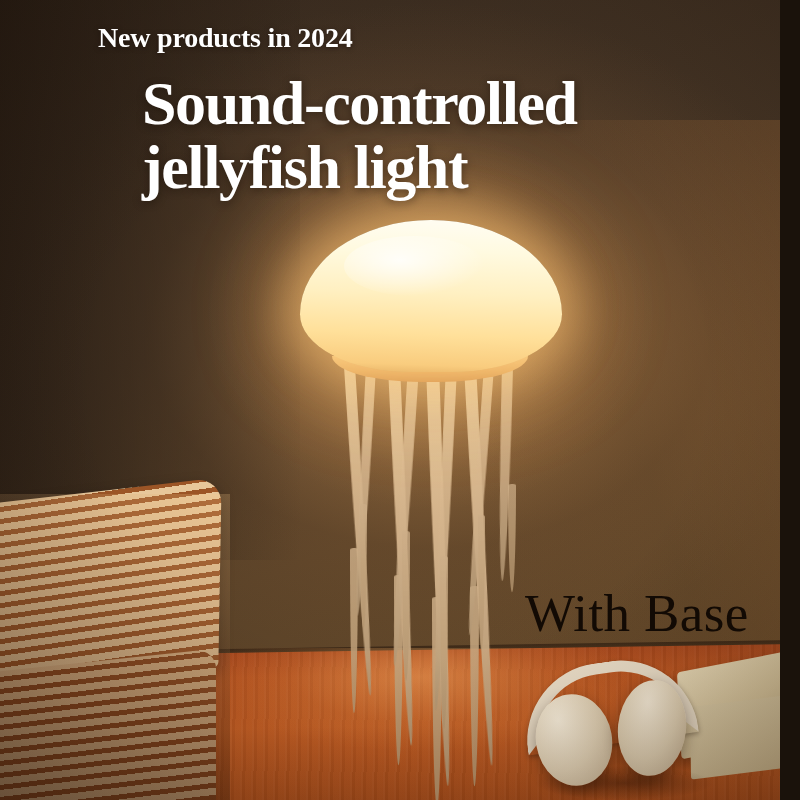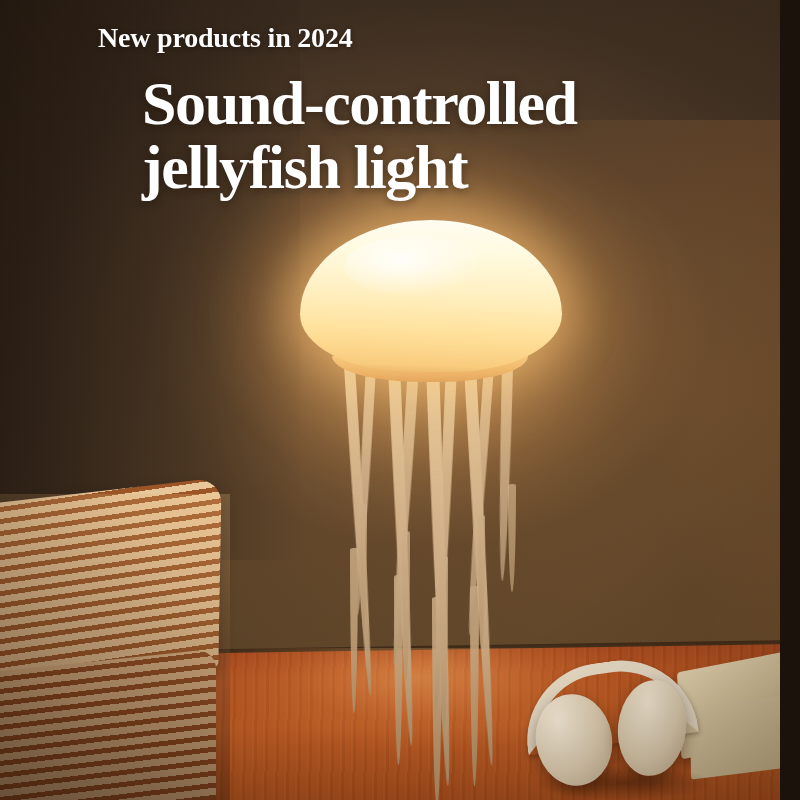--- a/index.html
+++ b/index.html
@@ -344,14 +344,15 @@
 
   <div class="wall-vignette"></div>
 
   <div class="eyebrow">New products in 2024</div>
 
   <div class="headline">
     <div>Sound-controlled</div>
     <div>jellyfish light</div>
   </div>
 
+  <div class="with-base">With Base</div>
 
 </div>
 
 </body></html>

